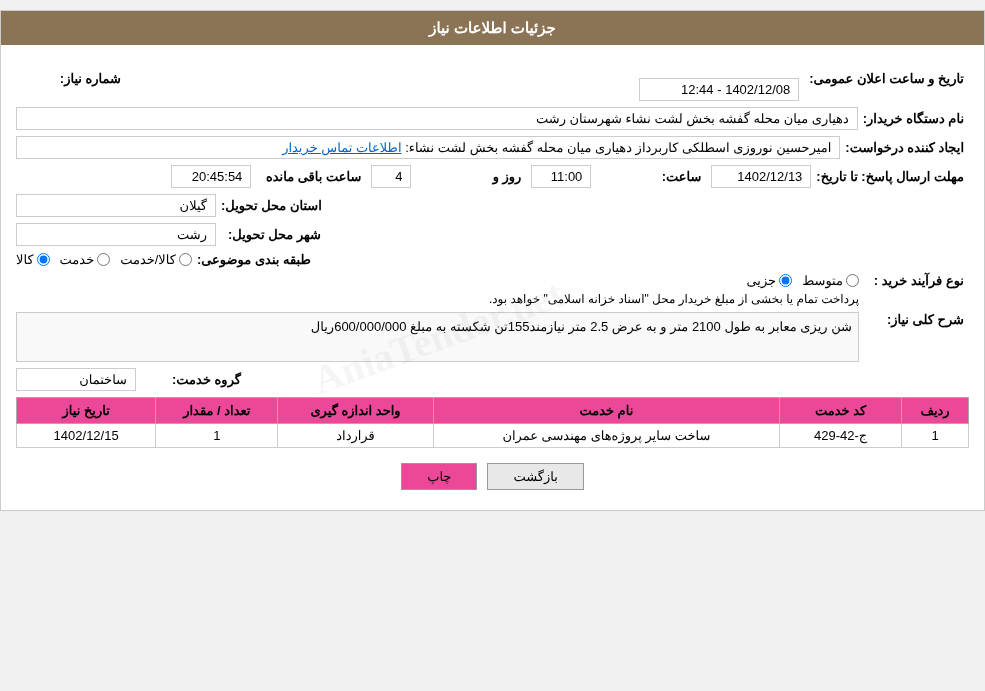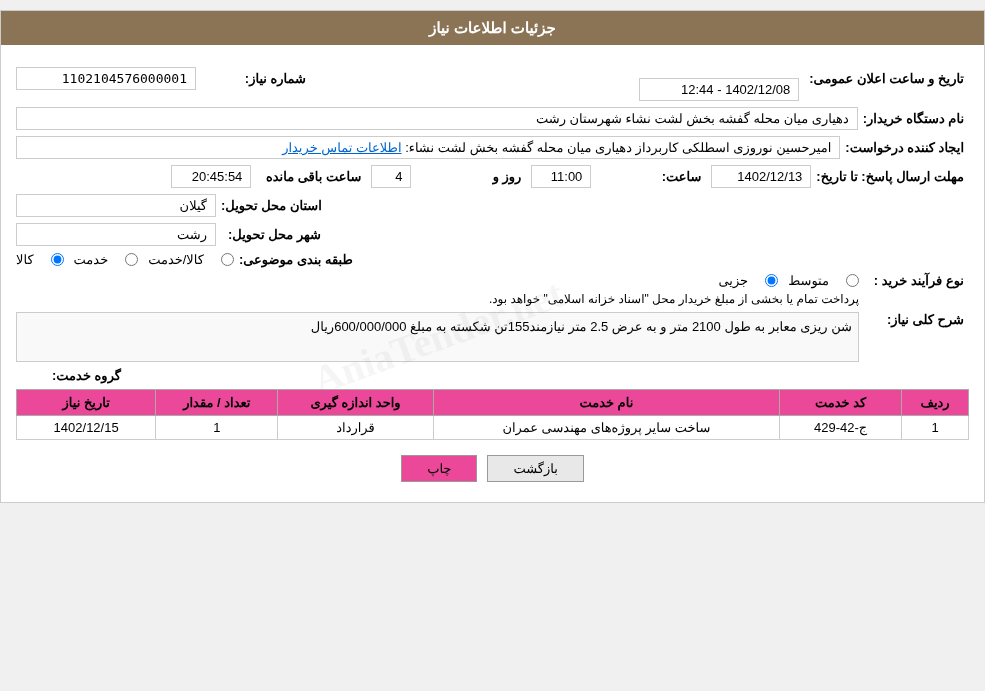--- a/index.html
+++ b/index.html
@@ -66,21 +66,21 @@
       text-align: right;
     }
     .radio-group {
       display: flex;
       align-items: center;
       gap: 10px;
     }
     .radio-item {
       display: flex;
       align-items: center;
-      gap: 17px;
+      gap: 3px;
     }
     table {
       width: 100%;
       border-collapse: collapse;
       margin-top: 5px;
     }
     th {
       background: #ec4899;
       border: 1px solid #aaa;
       padding: 5px 8px;
@@ -144,21 +144,20 @@
 
 <div class="page-container">
 
   <div class="page-header">جزئیات اطلاعات نیاز</div>
 
   <div class="content">
 
     <div class="header-row" style="justify-content: space-between; flex-direction: row-reverse;">
       <div class="row-flex">
         <span class="label">شماره نیاز:</span>
-        <span class="value-box" style="min-width:180px; font-family: monospace;">1102104576000001</span>
       </div>
       <div class="row-flex">
         <span class="label">تاریخ و ساعت اعلان عمومی:</span>
         <span class="value-box" style="min-width:160px;margin-top:23px;">1402/12/08 - 12:44</span>
       </div>
     </div>
 
     <div class="info-row">
       <span class="label">نام دستگاه خریدار:</span>
       <span class="value-box wide-box">دهیاری میان محله گفشه بخش لشت نشاء شهرستان رشت</span>
@@ -235,20 +234,21 @@
       <div class="value-box wide-box" style="background:#f9f9f9; min-height:50px; padding:6px; position:relative;">
         <span>شن ریزی معابر به طول 2100 متر و به عرض 2.5 متر نیازمند155تن شکسته به مبلغ 600/000/000ریال</span>
         
         <div style="position:absolute; opacity:0.08; font-size:40px; color:#888; top:50%; left:50%; transform:translate(-50%,-50%) rotate(-20deg); pointer-events:none; font-weight:bold; white-space:nowrap; font-family:serif;">AniaTender.net</div>
       </div>
     </div>
 
 
     <div class="group-service-row" style="justify-content: flex-end; margin-bottom:6px;">
       <span class="label">گروه خدمت:</span>
+      <span class="value-box" style="min-width:120px;">ساختمان</span>
     </div>
 
     <table>
       <thead>
         <tr>
           <th>ردیف</th>
           <th>کد خدمت</th>
           <th>نام خدمت</th>
           <th>واحد اندازه گیری</th>
           <th>تعداد / مقدار</th>

